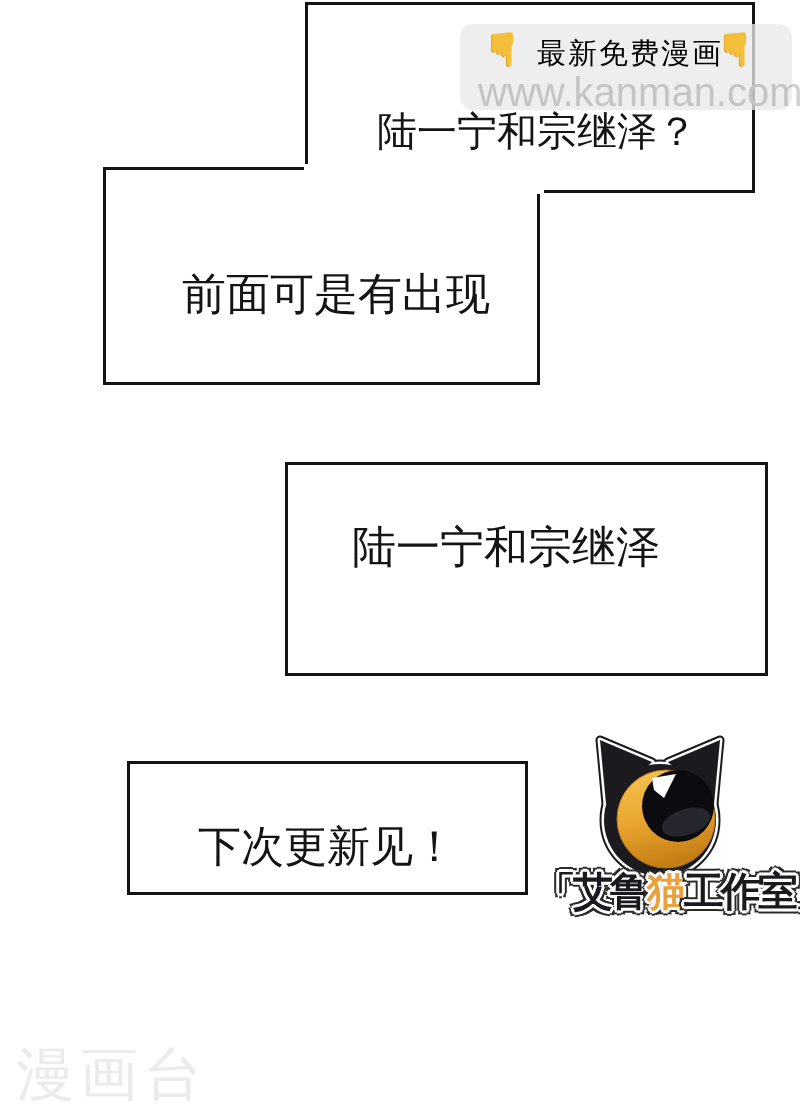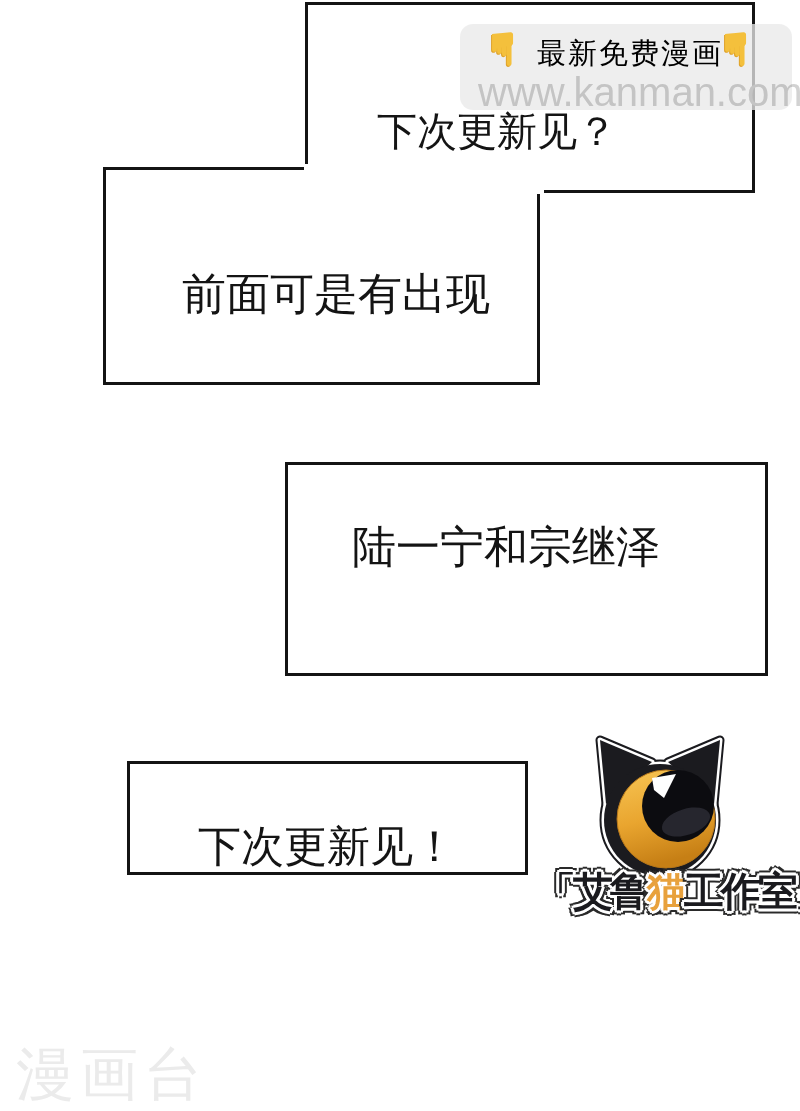--- a/index.html
+++ b/index.html
@@ -8,21 +8,21 @@
 
   
   .bubble{position:absolute;background:#fff;border:3px solid #141414;z-index:1;box-sizing:border-box;}
   .bubble .txt{position:absolute;color:#141414;font-weight:500;white-space:pre;}
   #b1{left:305px;top:2px;width:450px;height:191px;}
   #b1 .txt{left:69px;top:50px;font-size:40px;line-height:51px;}
   #b2{left:103px;top:167px;width:437px;height:218px;}
   #b2 .txt{left:76px;top:66px;font-size:44px;line-height:52px;margin-top:32px;}
   #b3{left:285px;top:462px;width:483px;height:214px;}
   #b3 .txt{left:64px;top:56px;font-size:44px;line-height:52px;}
-  #b4{left:127px;top:761px;width:401px;height:114px;text-decoration:underline;}
+  #b4{left:127px;top:761px;width:401px;height:134px;text-decoration:underline;}
   #b4 .txt{left:68px;top:54px;font-size:43px;}
 
   
   .patch{position:absolute;left:304px;top:164px;width:240px;height:30px;background:#fff;z-index:2;}
 
   
   .wm{position:absolute;left:460px;top:24px;width:332px;height:86px;border-radius:13px;
       background:rgba(233,233,233,0.76);z-index:6;}
   .wm-line1{position:absolute;left:77px;top:10px;font-size:29px;letter-spacing:2px;
             color:#000000;mix-blend-mode:multiply;}
@@ -48,21 +48,21 @@
   
   .platform{position:absolute;left:16px;top:1036px;font-size:58px;letter-spacing:6px;
             color:#ebebeb;font-weight:500;z-index:0;}
 </style>
 </head>
 <body>
 
 <div class="page">
 
   <div class="bubble" id="b1">
-    <div class="txt"><br><span>下次更新见？</span></div>
+    <div class="txt"><br><span>陆一宁和宗继泽？</span></div>
   </div>
 
   <div class="bubble" id="b2">
     <div class="txt"><span>前面可是有出现</span><br></div>
   </div>
 
   <div class="patch"></div>
 
   <div class="bubble" id="b3">
     <div class="txt"><span>陆一宁和宗继泽</span><br></div>

